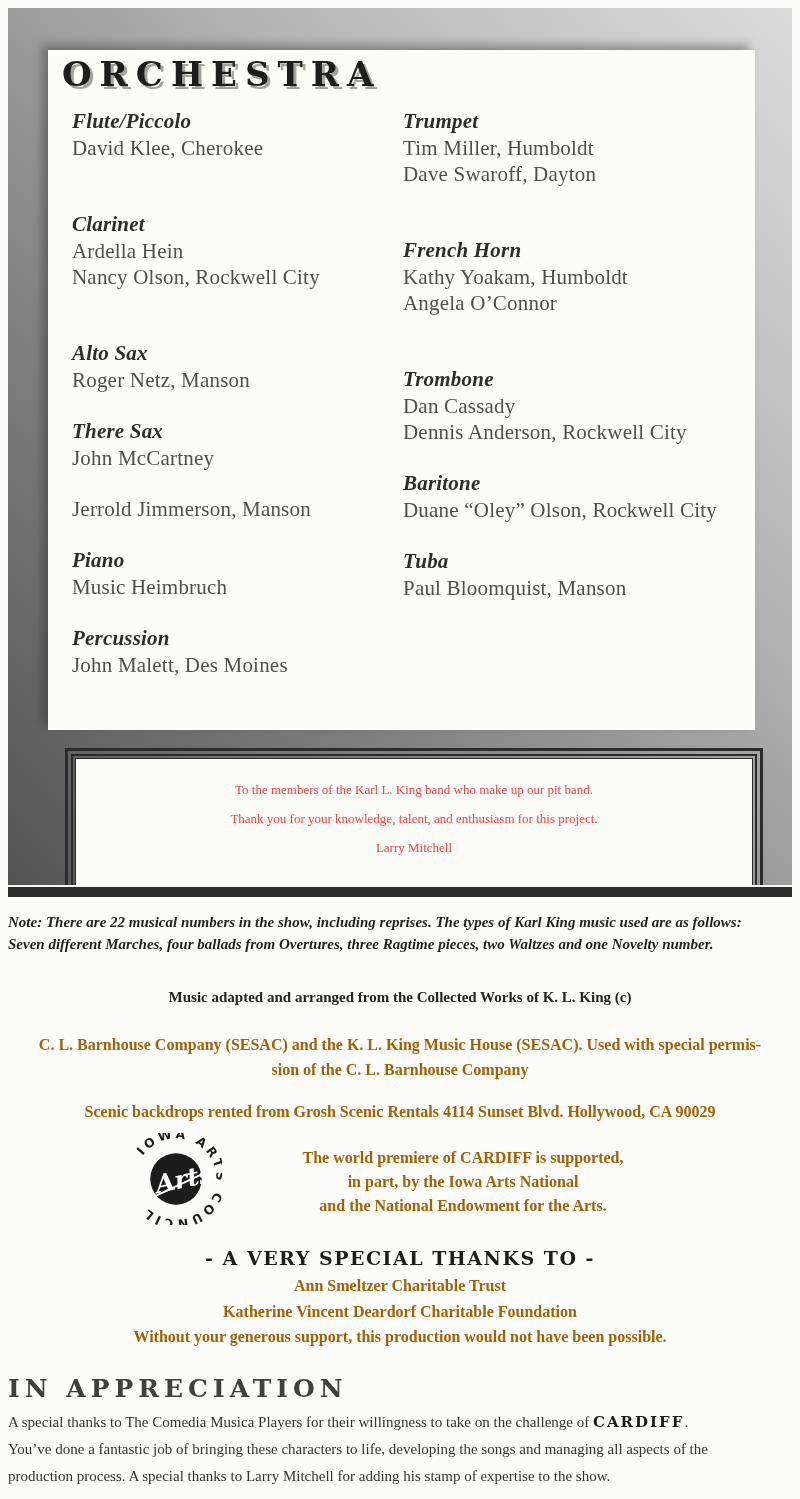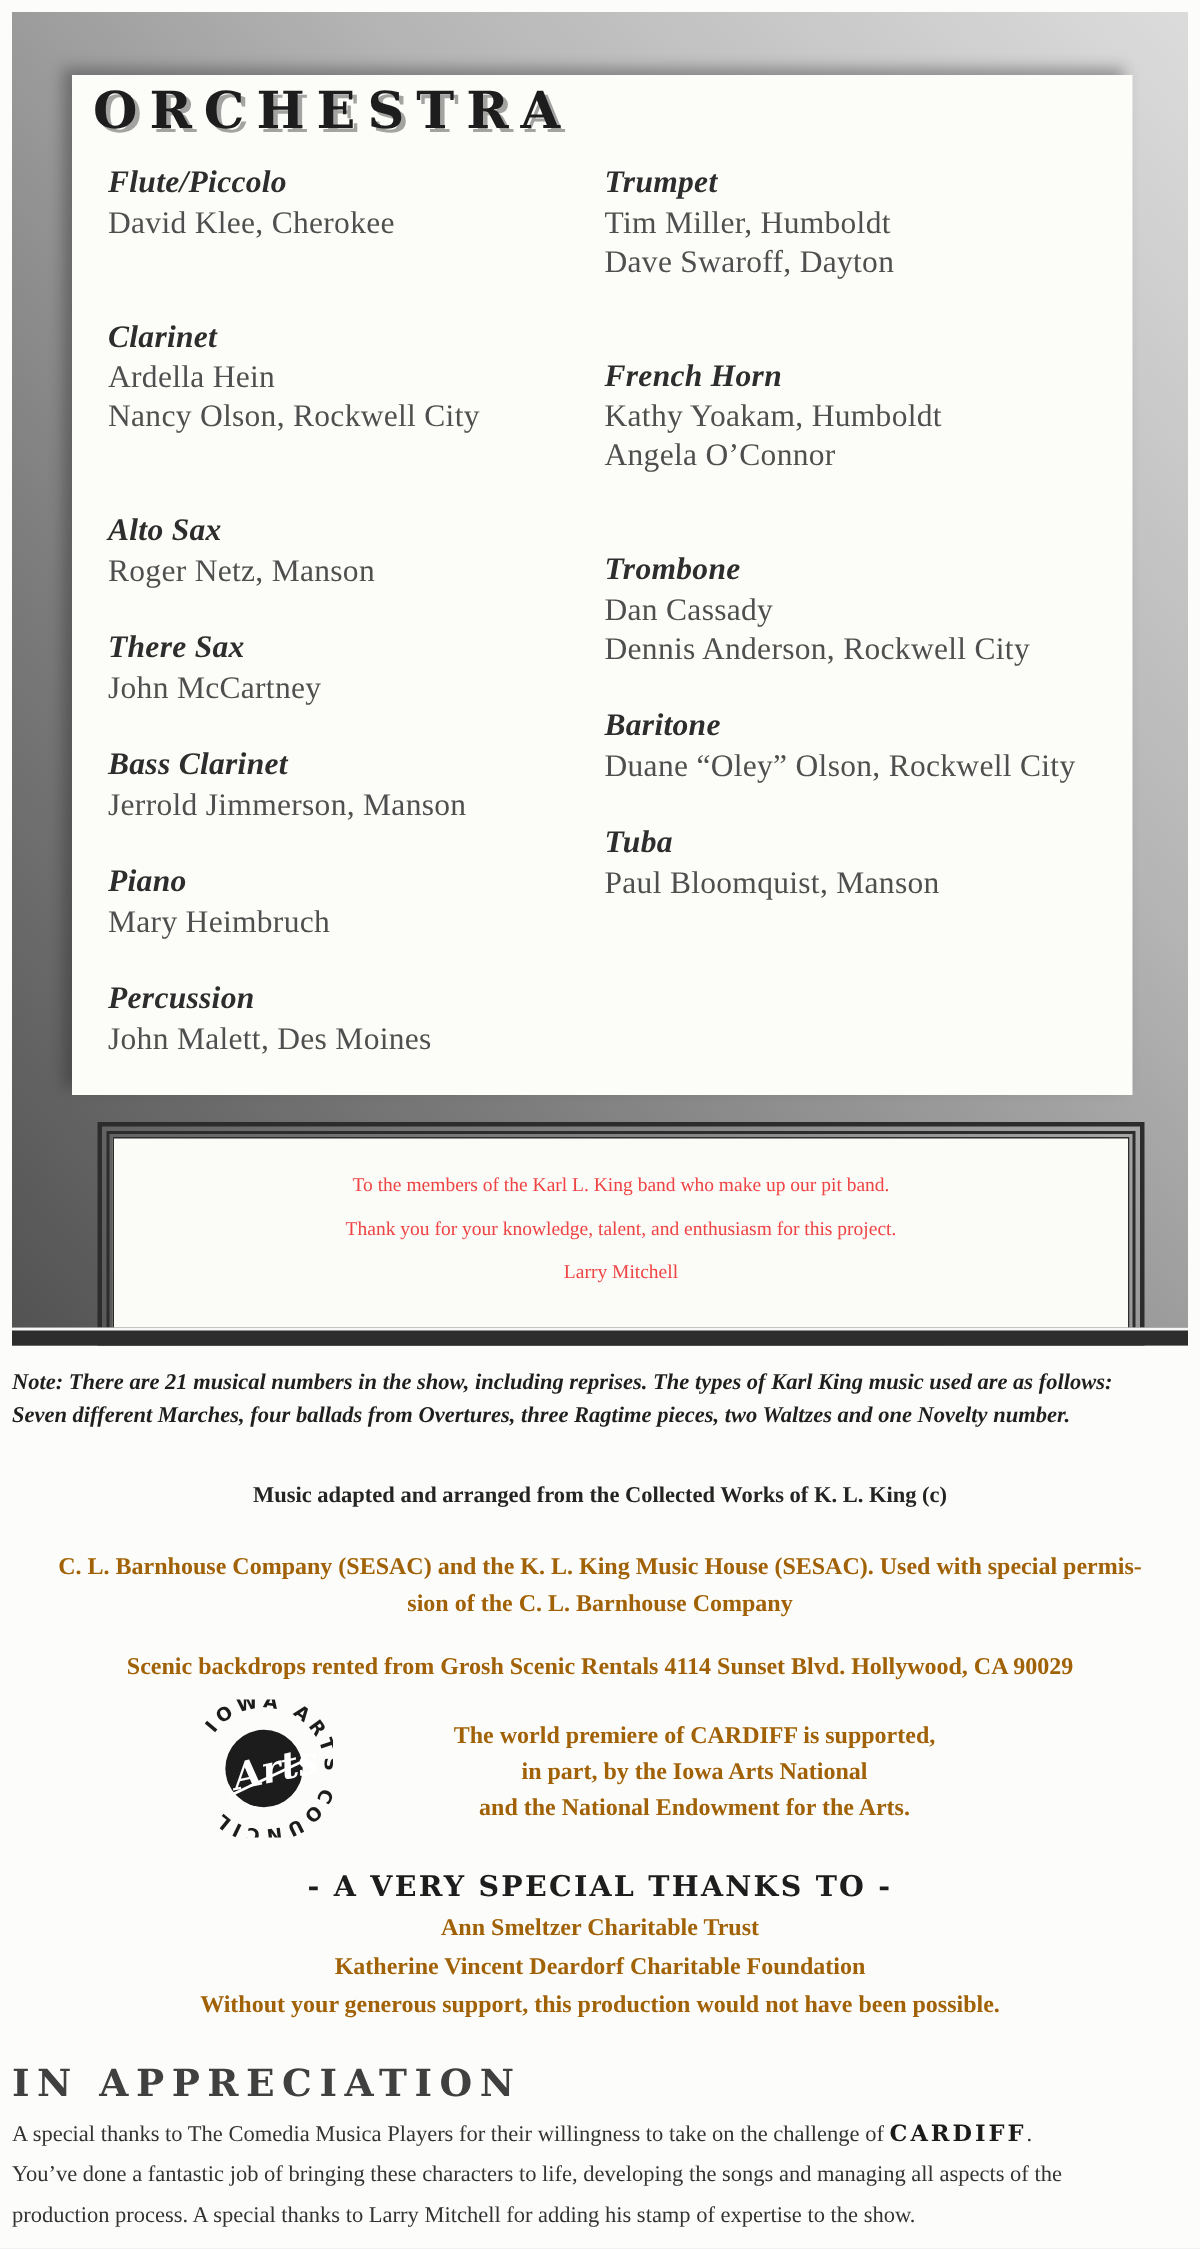--- a/index.html
+++ b/index.html
@@ -107,26 +107,25 @@
           </div>
           <div class="group gap-md">
             <div class="instrument">Alto Sax</div>
             <div class="player">Roger Netz, Manson</div>
           </div>
           <div class="group gap-md">
             <div class="instrument">There Sax</div>
             <div class="player">John McCartney</div>
           </div>
           <div class="group gap-md">
-            <div class="instrument">Bass Clarinet</div>
             <div class="player">Jerrold Jimmerson, Manson</div>
           </div>
           <div class="group gap-md">
             <div class="instrument">Piano</div>
-            <div class="player">Mary Heimbruch</div>
+            <div class="player">Music Heimbruch</div>
           </div>
           <div class="group">
             <div class="instrument">Percussion</div>
             <div class="player">John Malett, Des Moines</div>
           </div>
         </div>
 
         <div class="col-right">
           <div class="group gap-lg">
             <div class="instrument">Trumpet</div>
@@ -164,21 +163,21 @@
         </div>
       </div>
     </div>
 
     <div class="bottom-bar"></div>
   </div>
 
   <div class="lower">
 
     <div class="note">
-      <div>Note:   There are 21 musical numbers in the show, including reprises.  The types of Karl King music used are as follows:</div>
+      <div>Note:   There are 22 musical numbers in the show, including reprises.  The types of Karl King music used are as follows:</div>
       <div>Seven different Marches, four ballads from Overtures, three Ragtime pieces, two Waltzes and one Novelty number.</div>
     </div>
 
     <div class="center b15 music-adapted">Music adapted and arranged from the Collected Works of K. L. King (c)</div>
 
     <div class="center b16 barnhouse">
       <div>C. L. Barnhouse Company (SESAC) and the K. L. King Music House (SESAC).   Used with special permis-</div>
       <div>sion of the C. L. Barnhouse Company</div>
     </div>
 

